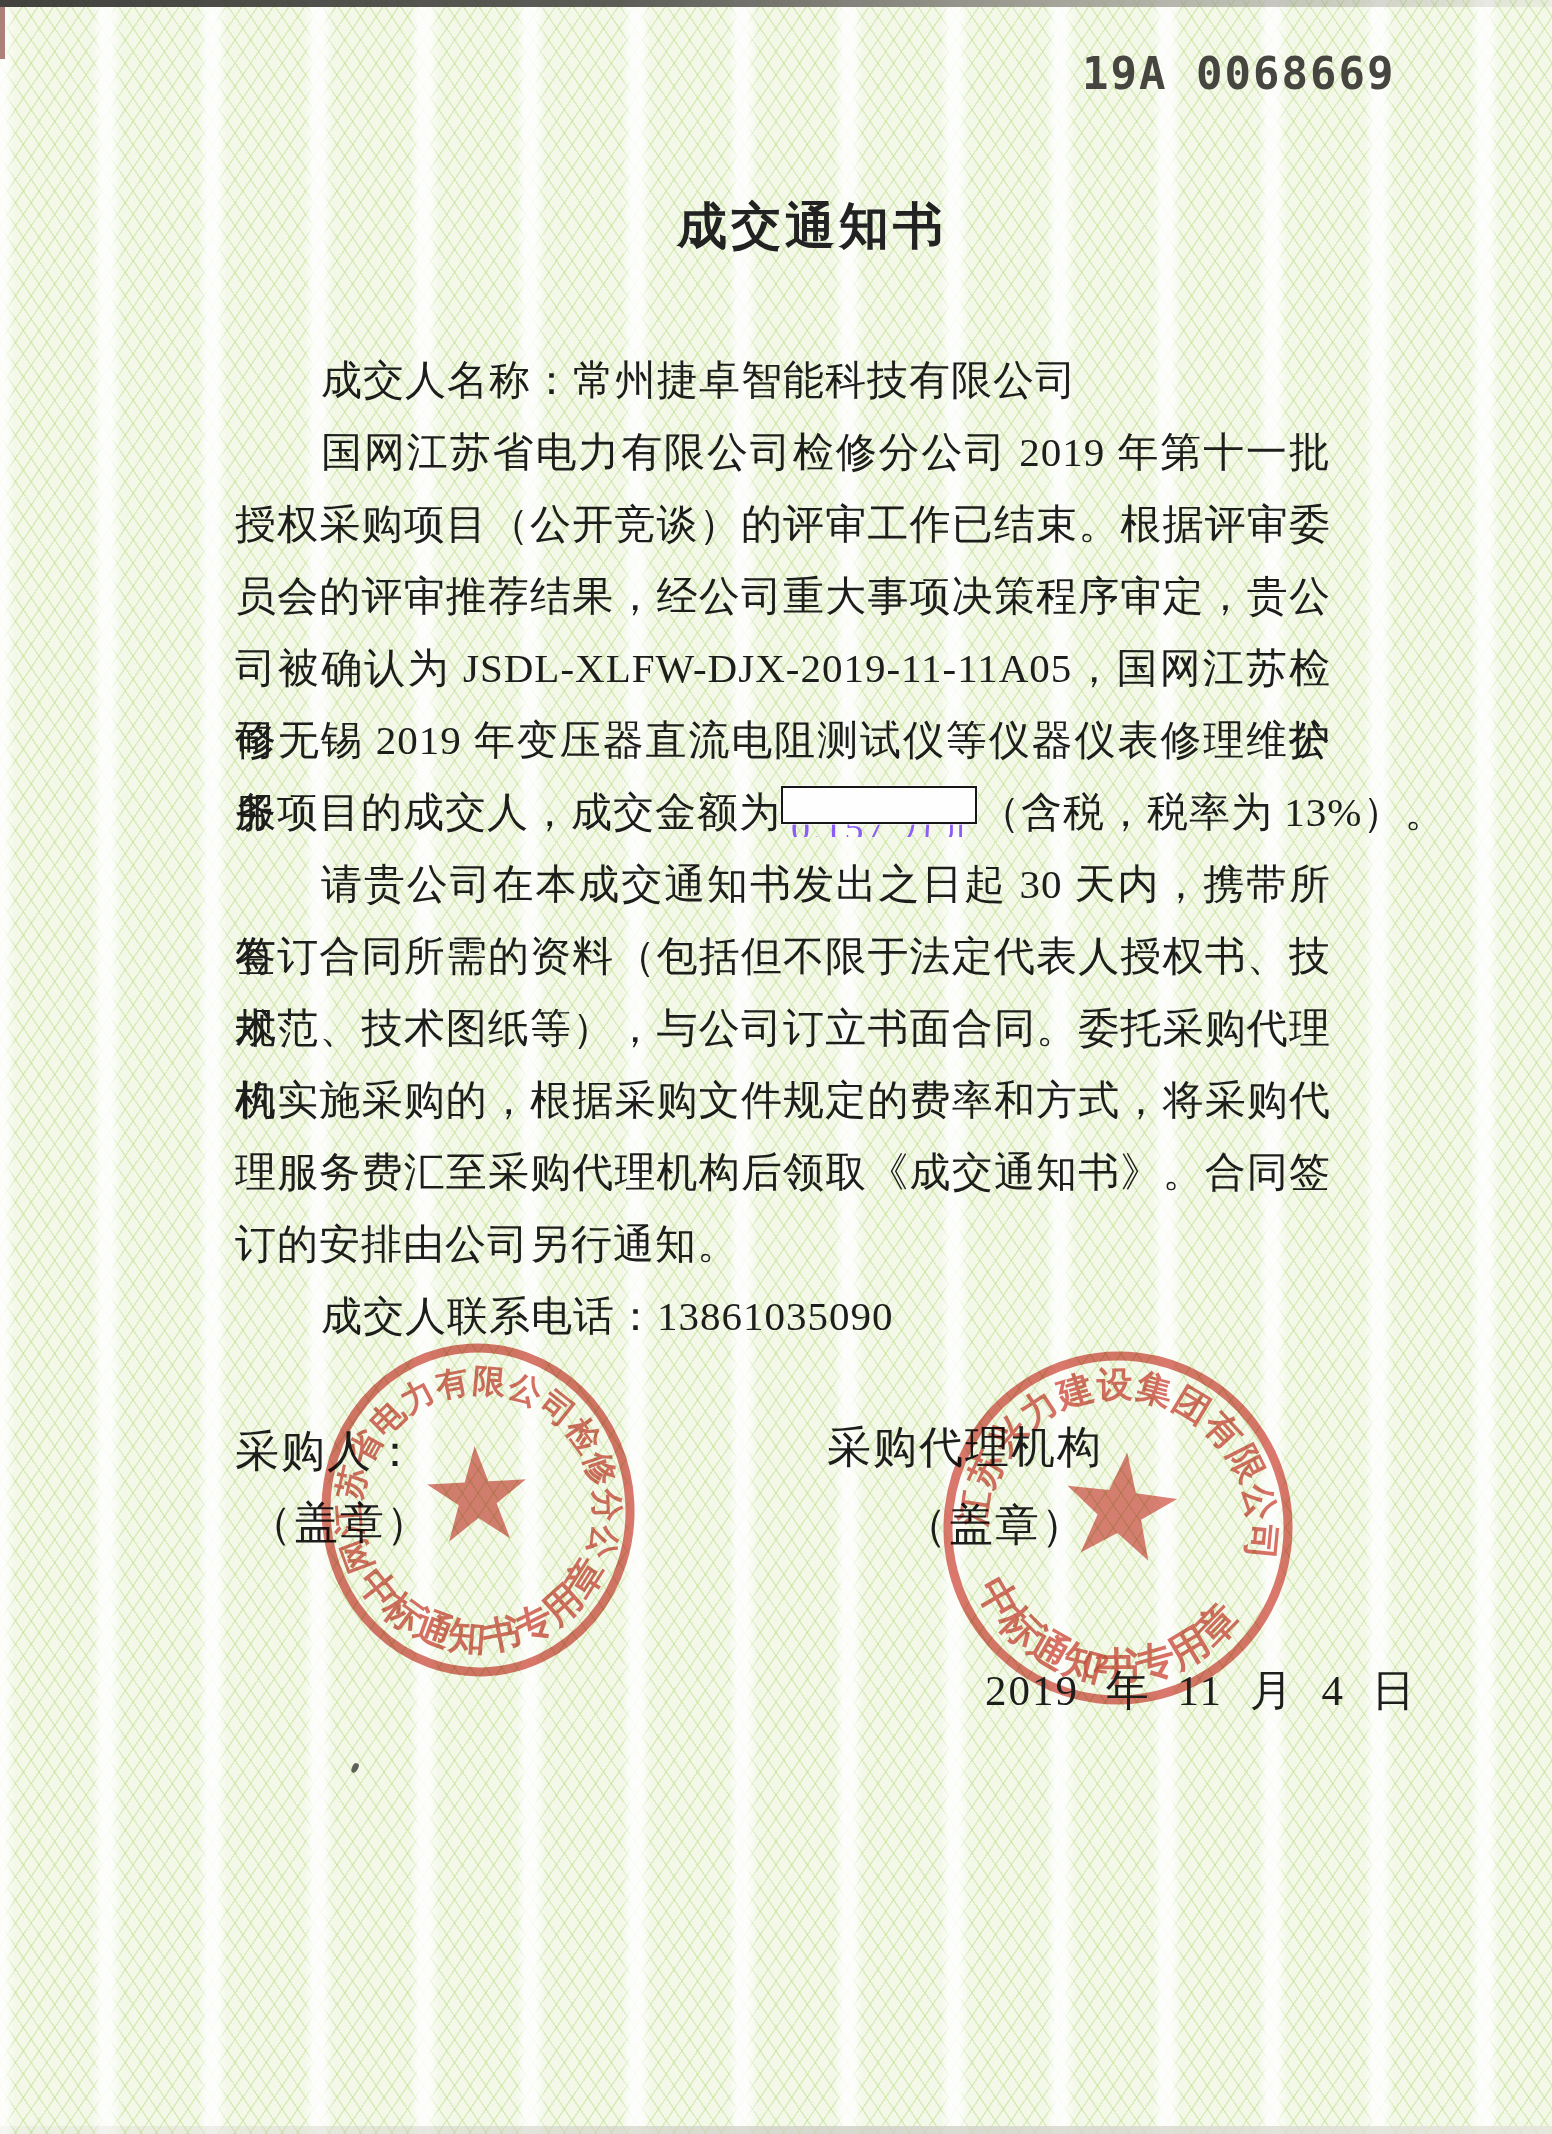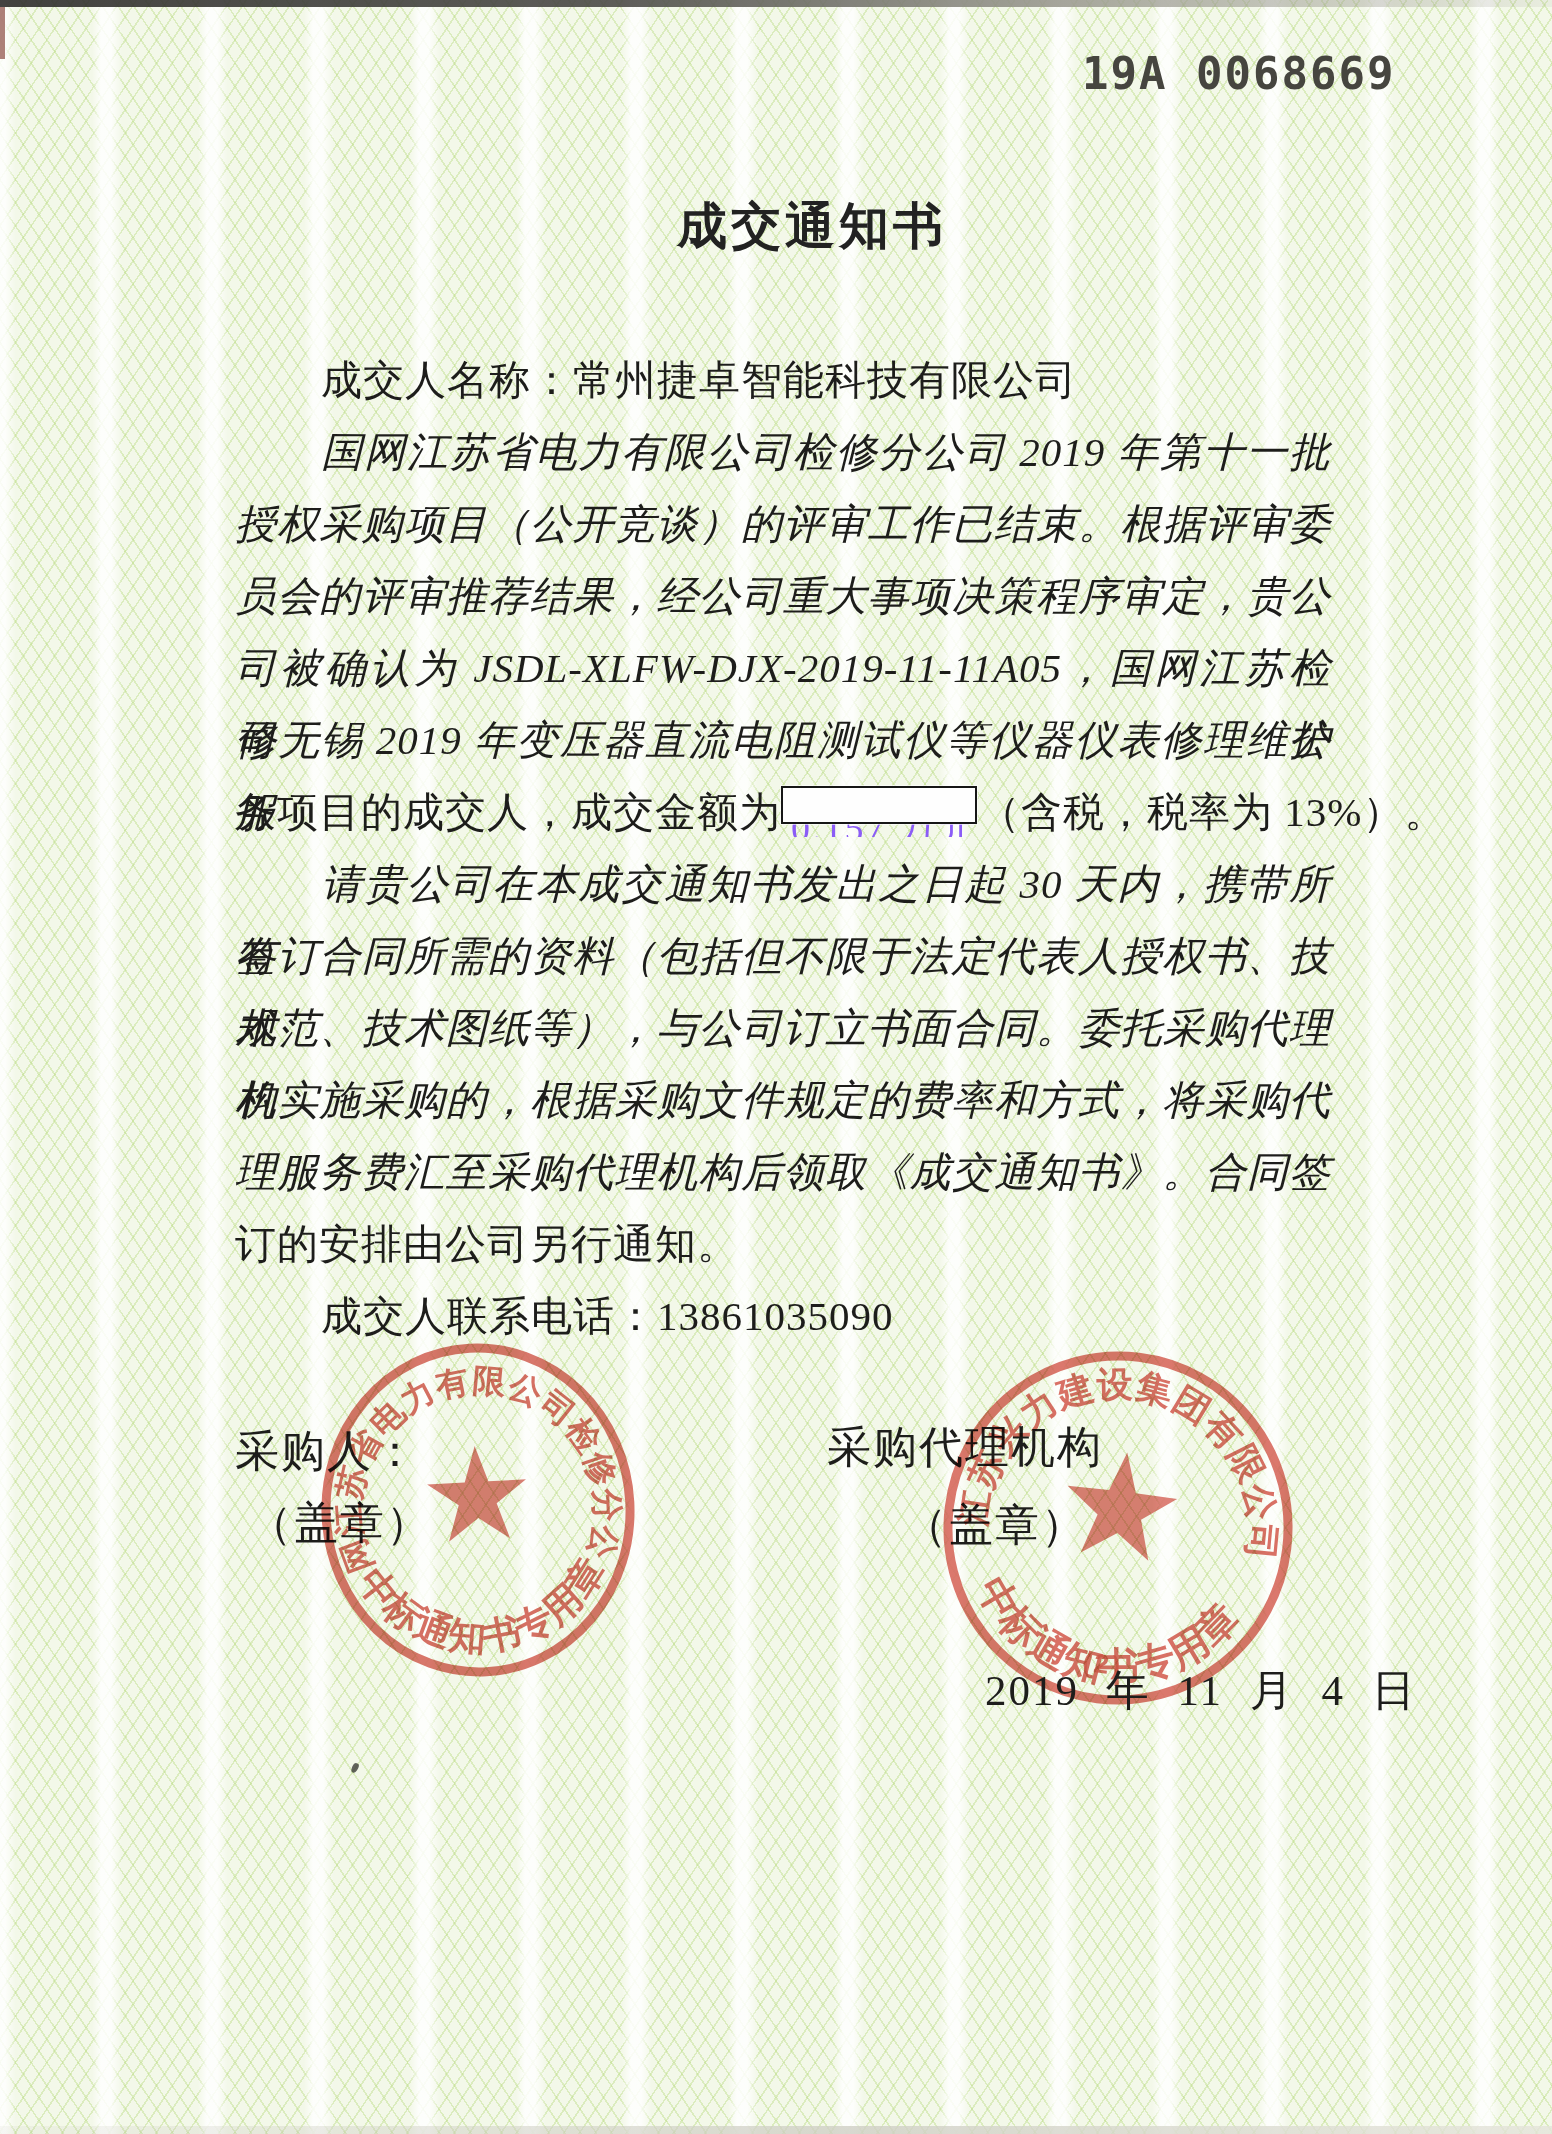--- a/index.html
+++ b/index.html
@@ -31,21 +31,21 @@
     font-family:"DejaVu Sans Mono",monospace;font-size:44px;color:#46453f;letter-spacing:2px;font-weight:bold;}
 
   .doc-title{position:absolute;left:0;top:193px;width:100%;text-align:center;
     font-family:"Liberation Sans","DejaVu Sans",sans-serif;
     font-weight:bold;font-size:50px;letter-spacing:4px;color:#222;padding-left:36px;}
 
   .doc-body{position:absolute;left:235px;top:344px;width:1096px;
     font-size:41px;letter-spacing:1px;}
   .bline{height:72px;line-height:72px;white-space:nowrap;}
   .bline.indent{text-indent:86px;}
-  .bline.just{white-space:normal;text-align:justify;text-align-last:justify;font-style:italic;}
+  .bline.just{white-space:normal;text-align:justify;text-align-last:justify;}
 
   .red-wrap{display:inline-block;position:relative;width:198px;height:52px;vertical-align:-12px;}
   .red-window{position:absolute;left:10px;top:36px;width:178px;height:15px;overflow:hidden;color:#8b5cf6;}
   .red-window i{font-style:normal;display:block;margin-top:-30px;font-size:38px;letter-spacing:2px;}
   .red-box{position:absolute;left:0;top:0;width:192px;height:34px;background:#fefefe;
     border:2px solid #161616;box-shadow:0 0 0 1px rgba(255,255,255,.6);}
 
   .sig-label{position:absolute;font-size:44px;letter-spacing:2px;color:#1d1d1b;}
   .date-line{position:absolute;left:985px;top:1662px;font-size:43px;letter-spacing:2px;word-spacing:14px;}
 

